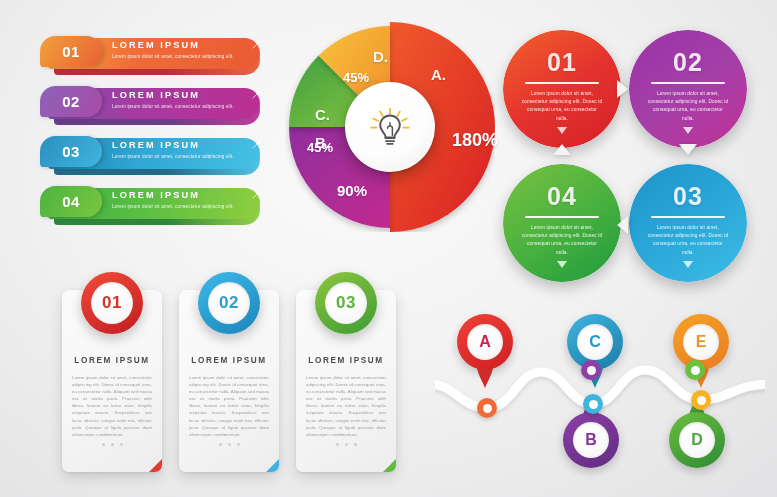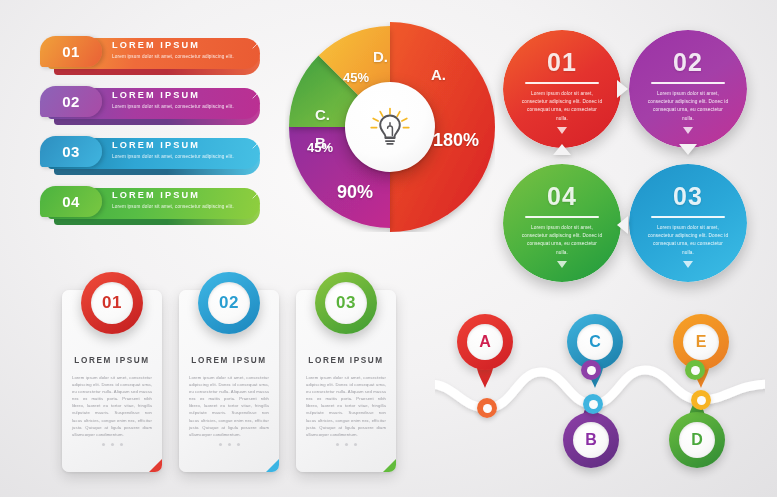--- a/index.html
+++ b/index.html
@@ -205,23 +205,23 @@
           <line x1="6.2" y1="14.4" x2="11.1" y2="17.1"></line>
           <line x1="39.8" y1="14.4" x2="34.9" y2="17.1"></line>
           <line x1="4.2" y1="23.6" x2="9.6" y2="23.6"></line>
           <line x1="41.8" y1="23.6" x2="36.4" y2="23.6"></line>
         </g>
         <path d="M23 11.5c-5.5 0-9.8 4.3-9.8 9.6 0 3.6 1.9 6 3.4 7.8 1.1 1.3 1.8 2.2 1.8 3.4v1.1h9.2v-1.1c0-1.2.7-2.1 1.8-3.4 1.5-1.8 3.4-4.2 3.4-7.8 0-5.3-4.3-9.6-9.8-9.6z" fill="none" stroke="#555559" stroke-width="1.9"></path>
         <path d="M18.6 34.2h8.8M18.9 37.1h8.2M20.2 39.8h5.6" fill="none" stroke="#555559" stroke-width="1.8" stroke-linecap="round"></path>
         <path d="M20.6 24.3c0-1.3 1-2.2 2.4-2.2s2.4.9 2.4 2.2v7.2M23 22.1v-3.4" fill="none" stroke="#555559" stroke-width="1.5" stroke-linecap="round"></path>
       </svg>
     </div>
-  <div class="donut-lbl" style="left: 148px; top: 108px; font-size: 18px;">180%</div>
+  <div class="donut-lbl" style="left: 167px; top: 108px; font-size: 18px;">180%</div>
       <div class="donut-letter" style="left: 146px; top: 44px;">A.</div>
-      <div class="donut-lbl" style="left: 52px; top: 160px; font-size: 18px;">90%</div>
+      <div class="donut-lbl" style="left: 52px; top: 160px; font-size: 15px;">90%</div>
       <div class="donut-letter" style="left: 30px; top: 112px;">B.</div>
       <div class="donut-lbl" style="left: 22px; top: 118px; font-size: 13px;">45%</div>
       <div class="donut-letter" style="left: 30px; top: 84px;">C.</div>
       <div class="donut-lbl" style="left: 58px; top: 48px; font-size: 13px;">45%</div>
       <div class="donut-letter" style="left: 88px; top: 26px;">D.</div>
     </div>
 
   <div id="flow">
       <div class="fcircle" style="left: 6px; top: 6px; box-shadow: rgba(0, 0, 0, 0.22) 0px 6px 14px;">
         <div class="under" style="background: linear-gradient(145deg, rgb(242, 98, 44) 0%, rgb(228, 51, 46) 50%, rgb(214, 32, 40) 100%);"></div>

